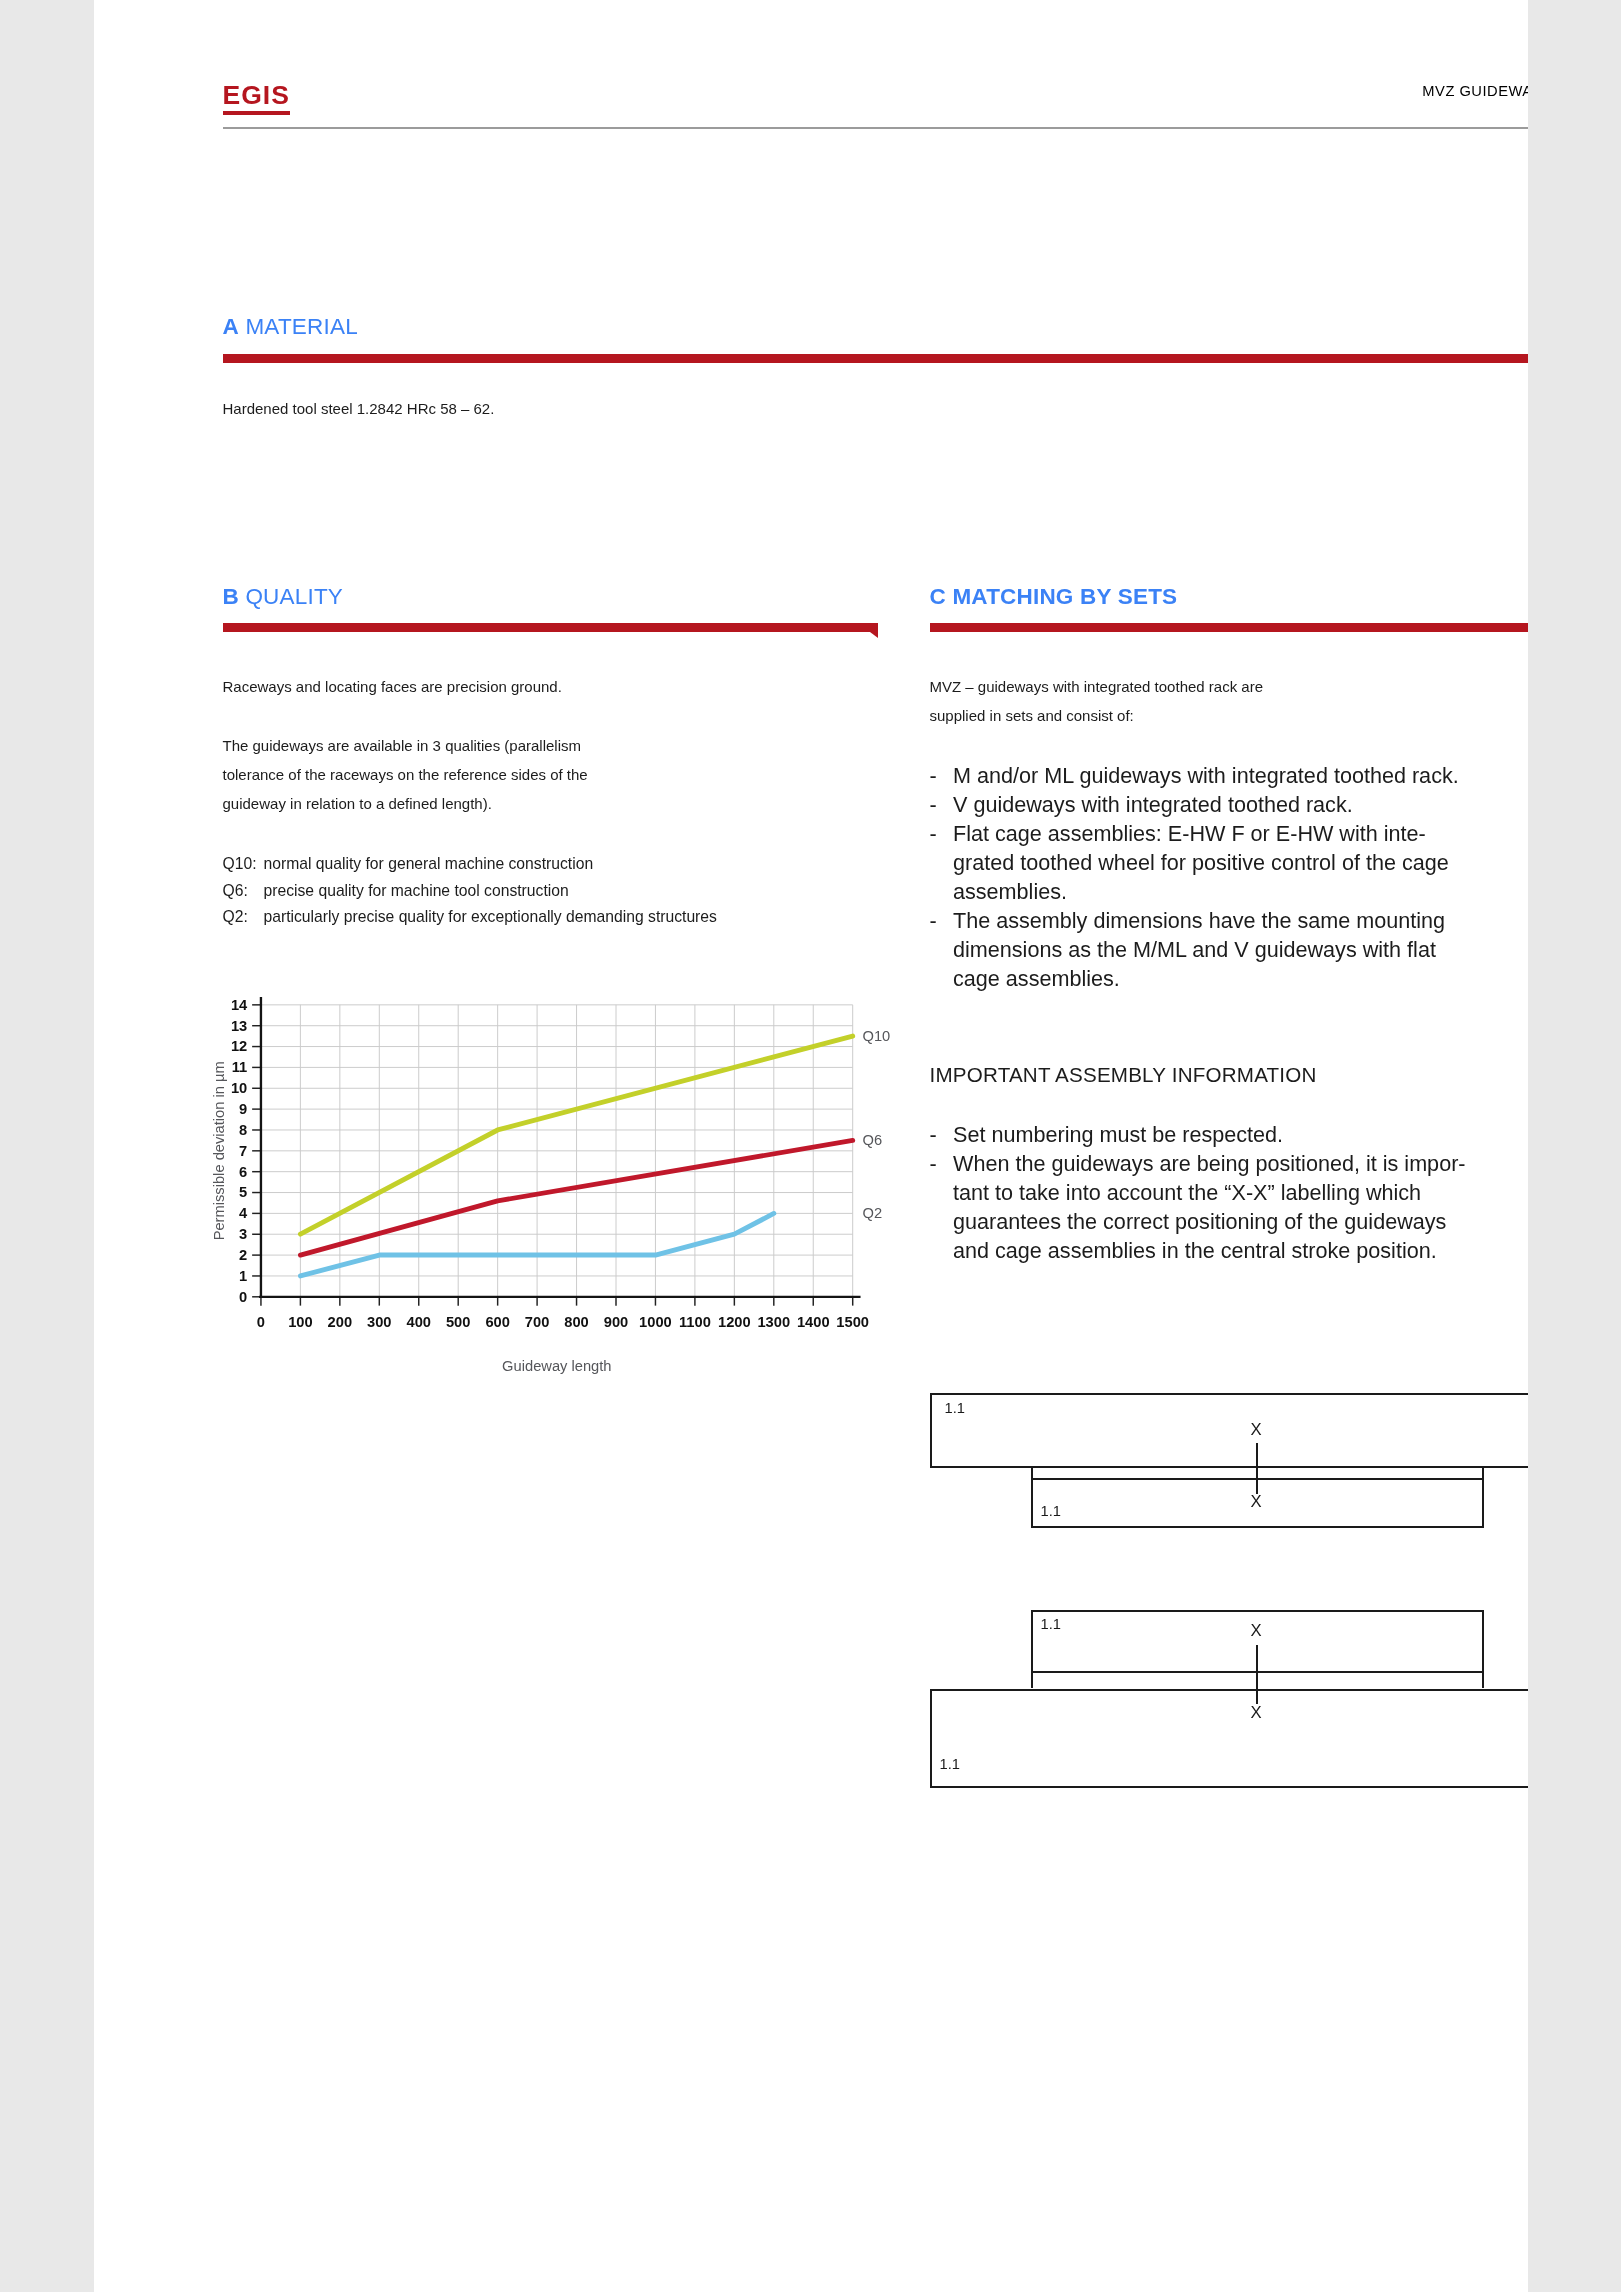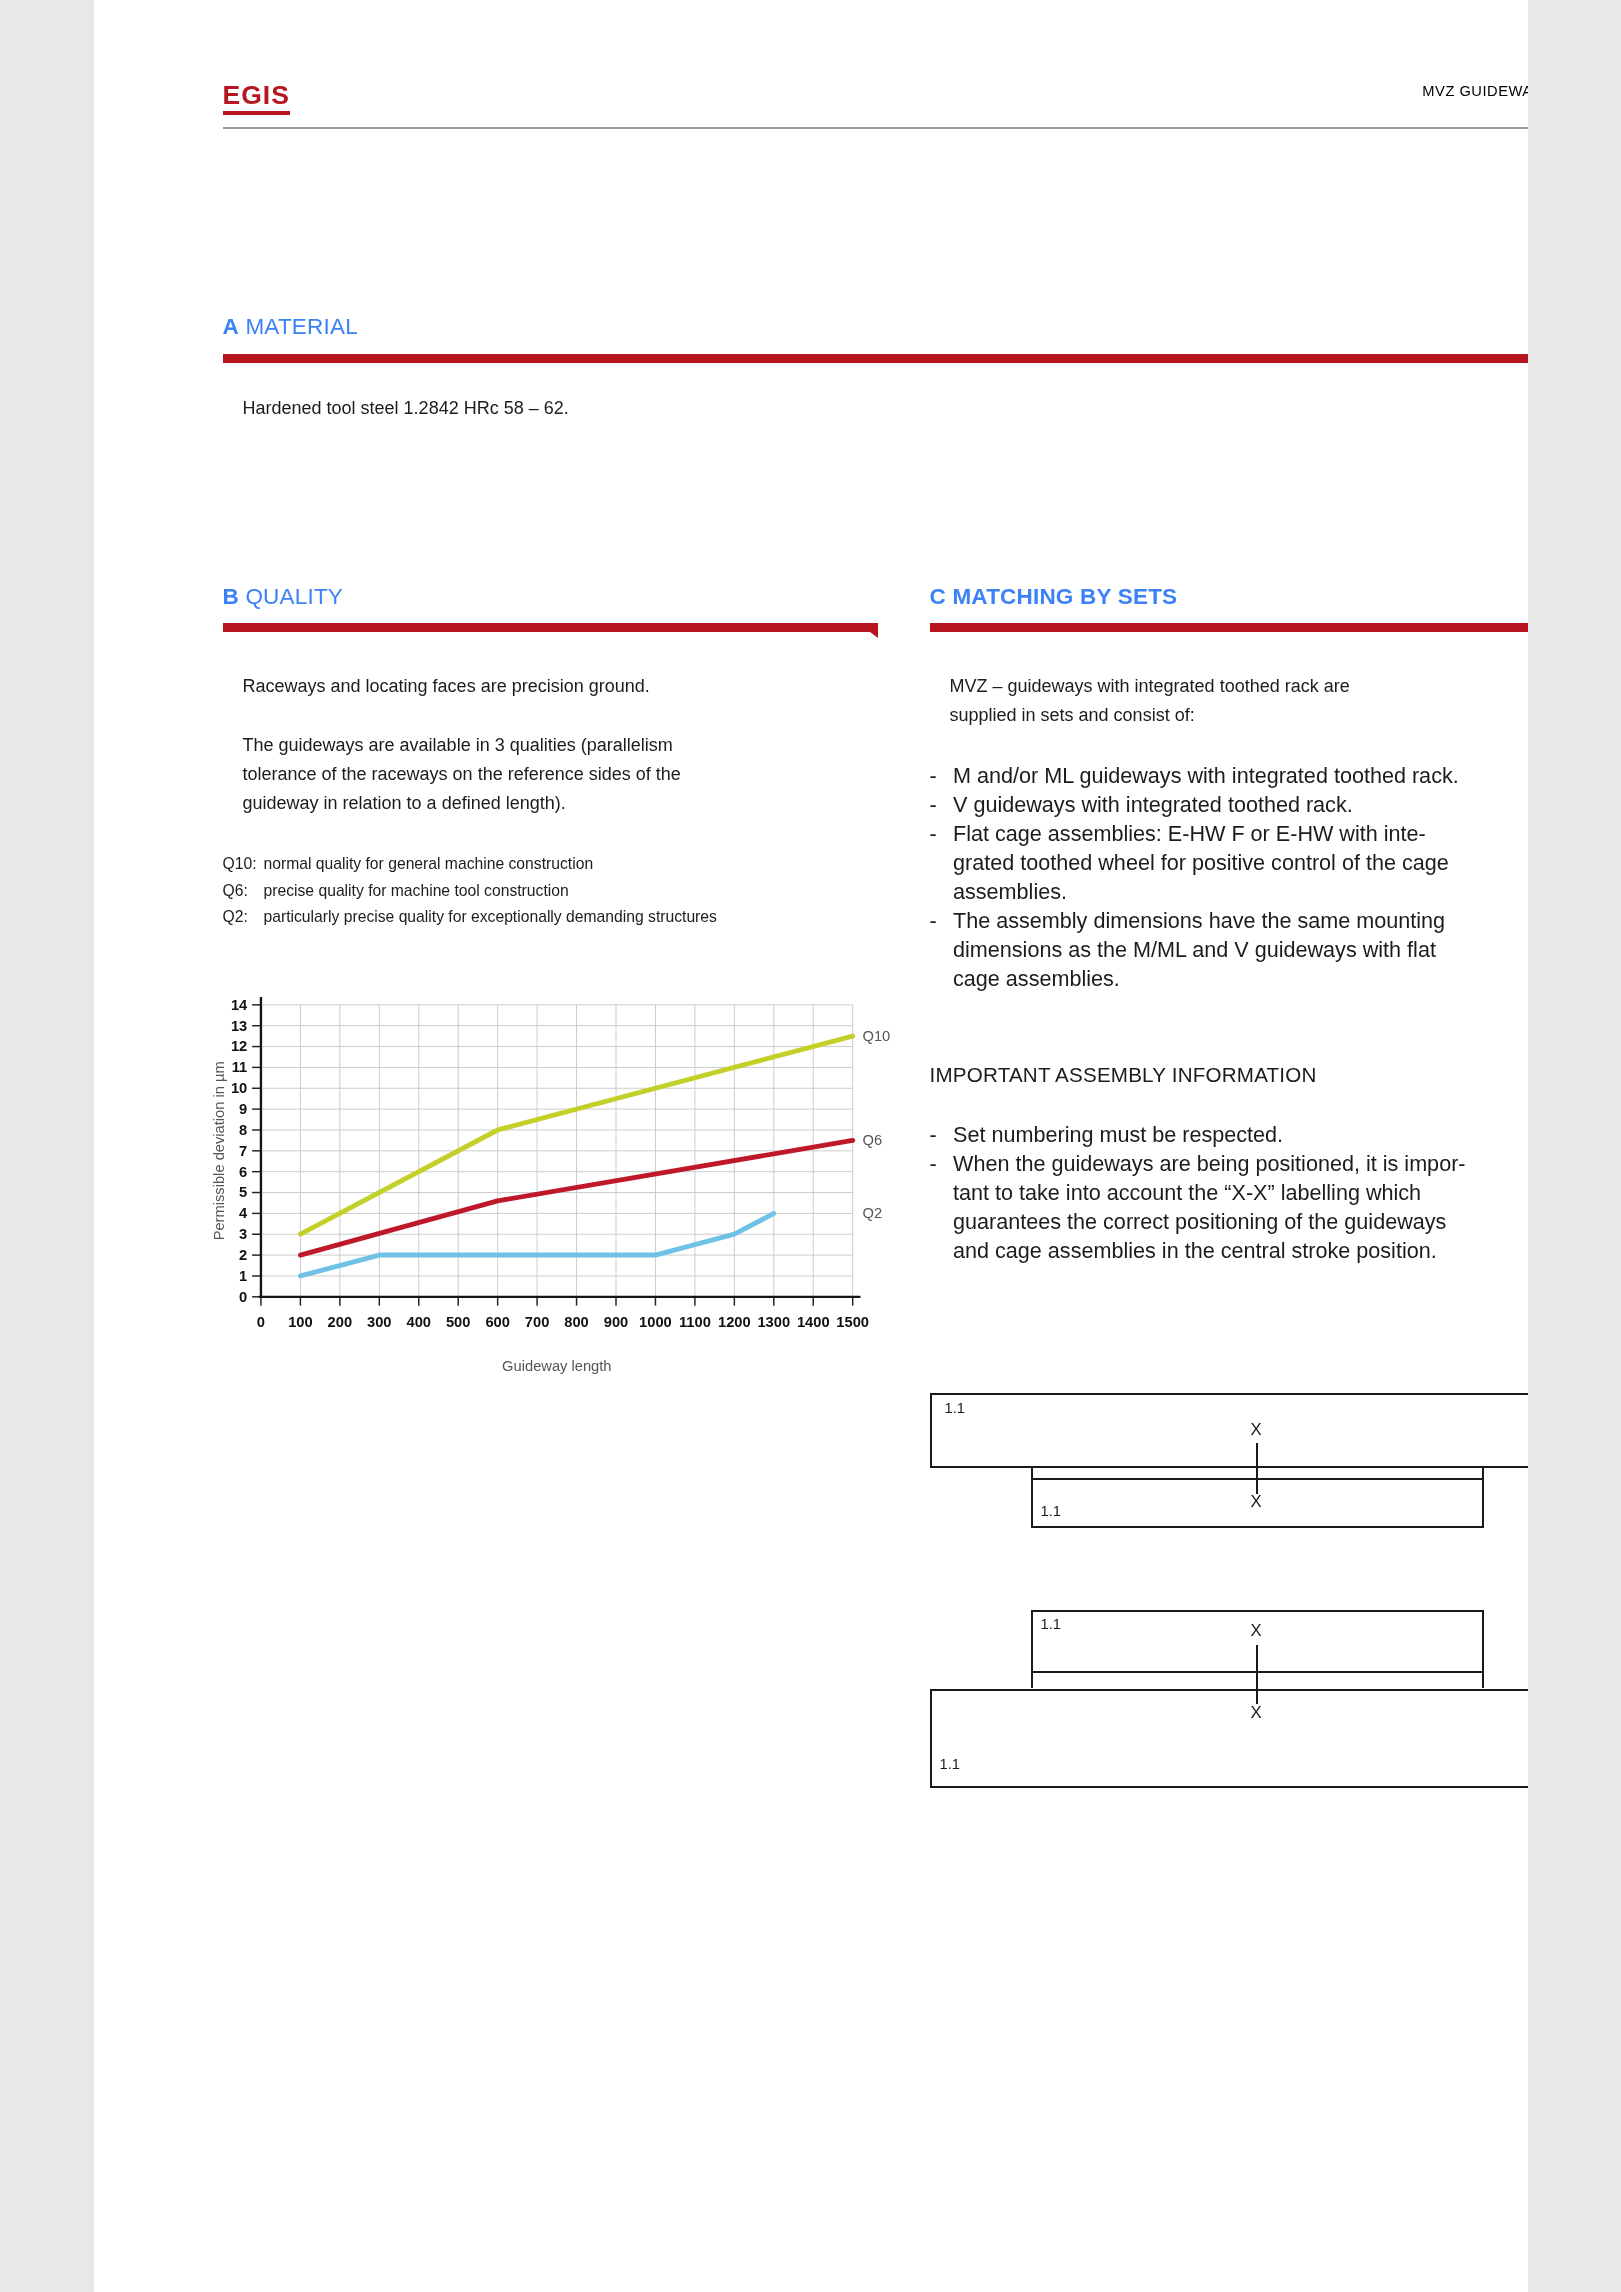--- a/index.html
+++ b/index.html
@@ -20,21 +20,21 @@
   
   .sec-head{font-size:22.5px;letter-spacing:0.2px;color:#3b82f6;white-space:nowrap;}
   .h-letter{font-weight:bold;}
   .bold-title{font-weight:bold;}
   .redbar{height:8.8px;background:#b5161f;}
   .redbar::after{
     content:"";position:absolute;top:100%;right:0;width:0;height:0;
     border-top:6.9px solid #b5161f;border-left:8.8px solid transparent;
   }
   
-  .body-text{font-size:18px;line-height:29px;white-space:pre-line;margin-left:20px;}
+  .body-text{font-size:15px;line-height:29px;white-space:pre-line;}
   .note-row{display:flex;font-size:15.7px;line-height:26.5px;}
   .note-label{width:41px;flex:none;}
   .special{font-size:14.7px;font-weight:bold;line-height:21.6px;letter-spacing:0.2px;white-space:pre-line;}
   .assembly-title{font-size:20.6px;letter-spacing:0.2px;}
   .bullet-row{display:flex;font-size:21.6px;line-height:29px;}
   .bullet-dash{width:23.5px;flex:none;}
   .bullet-text{flex:1;white-space:pre-line;}
   
   .grid{stroke:#cbcbcb;stroke-width:1;}
   .tickmark{stroke:#222222;stroke-width:1.5;}

